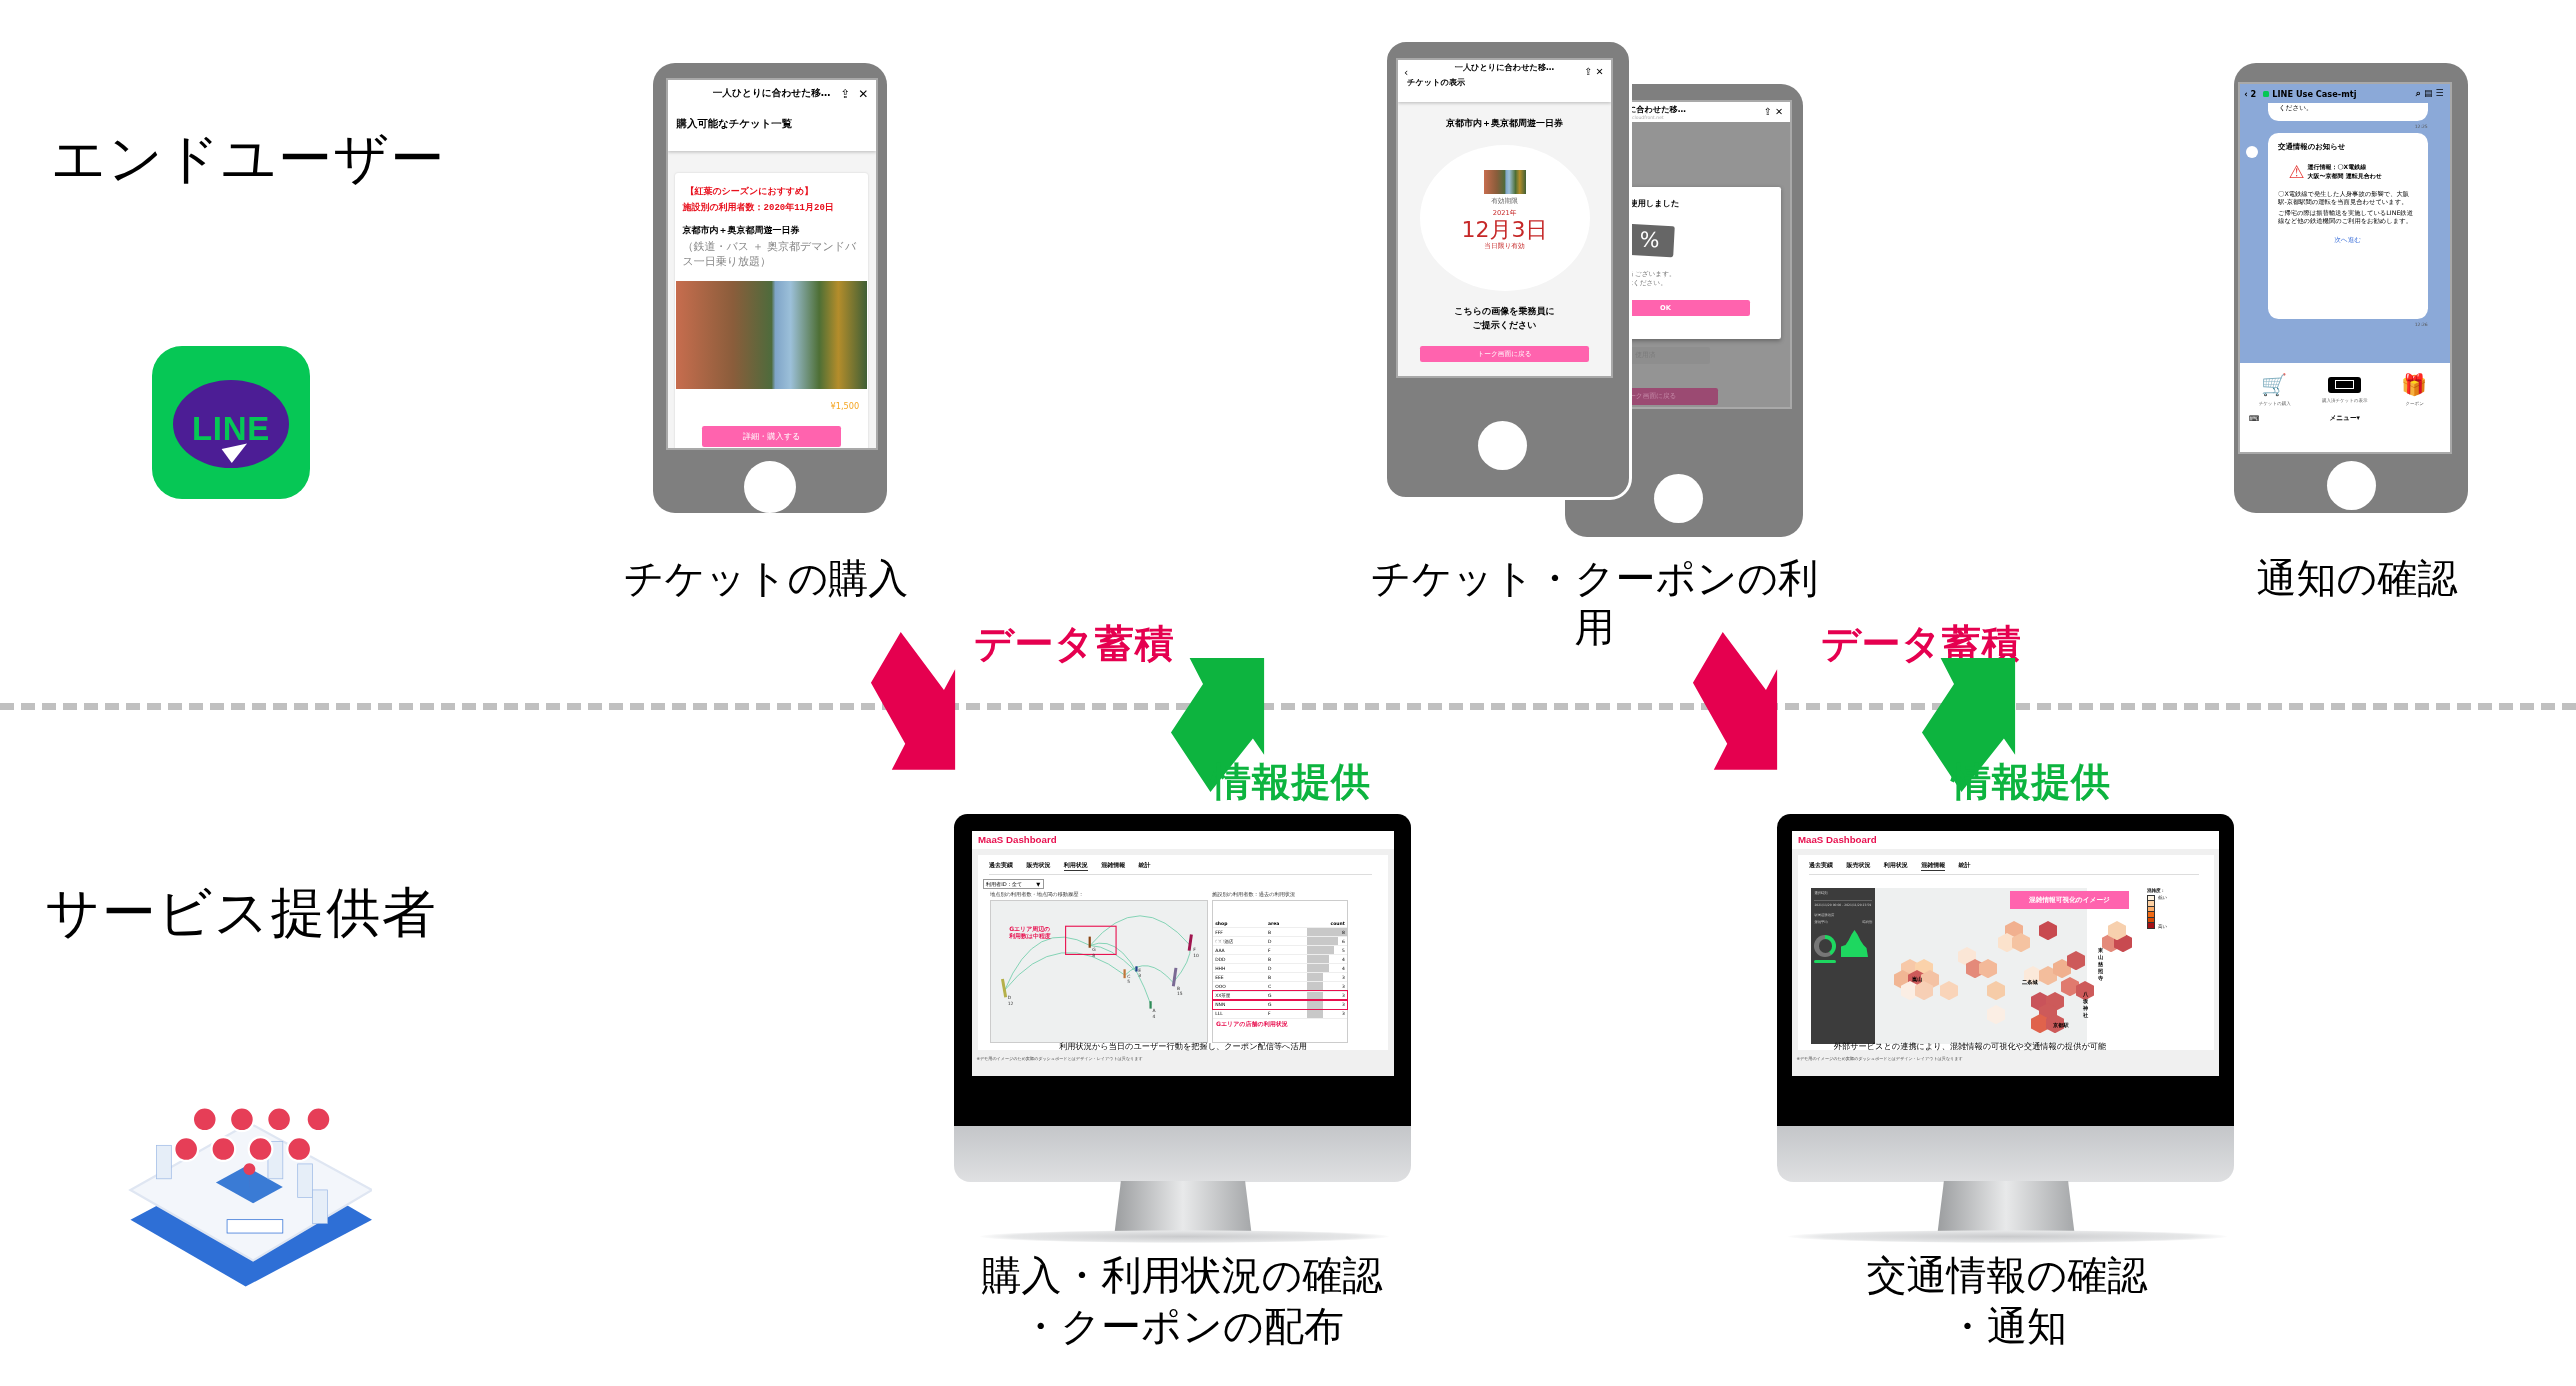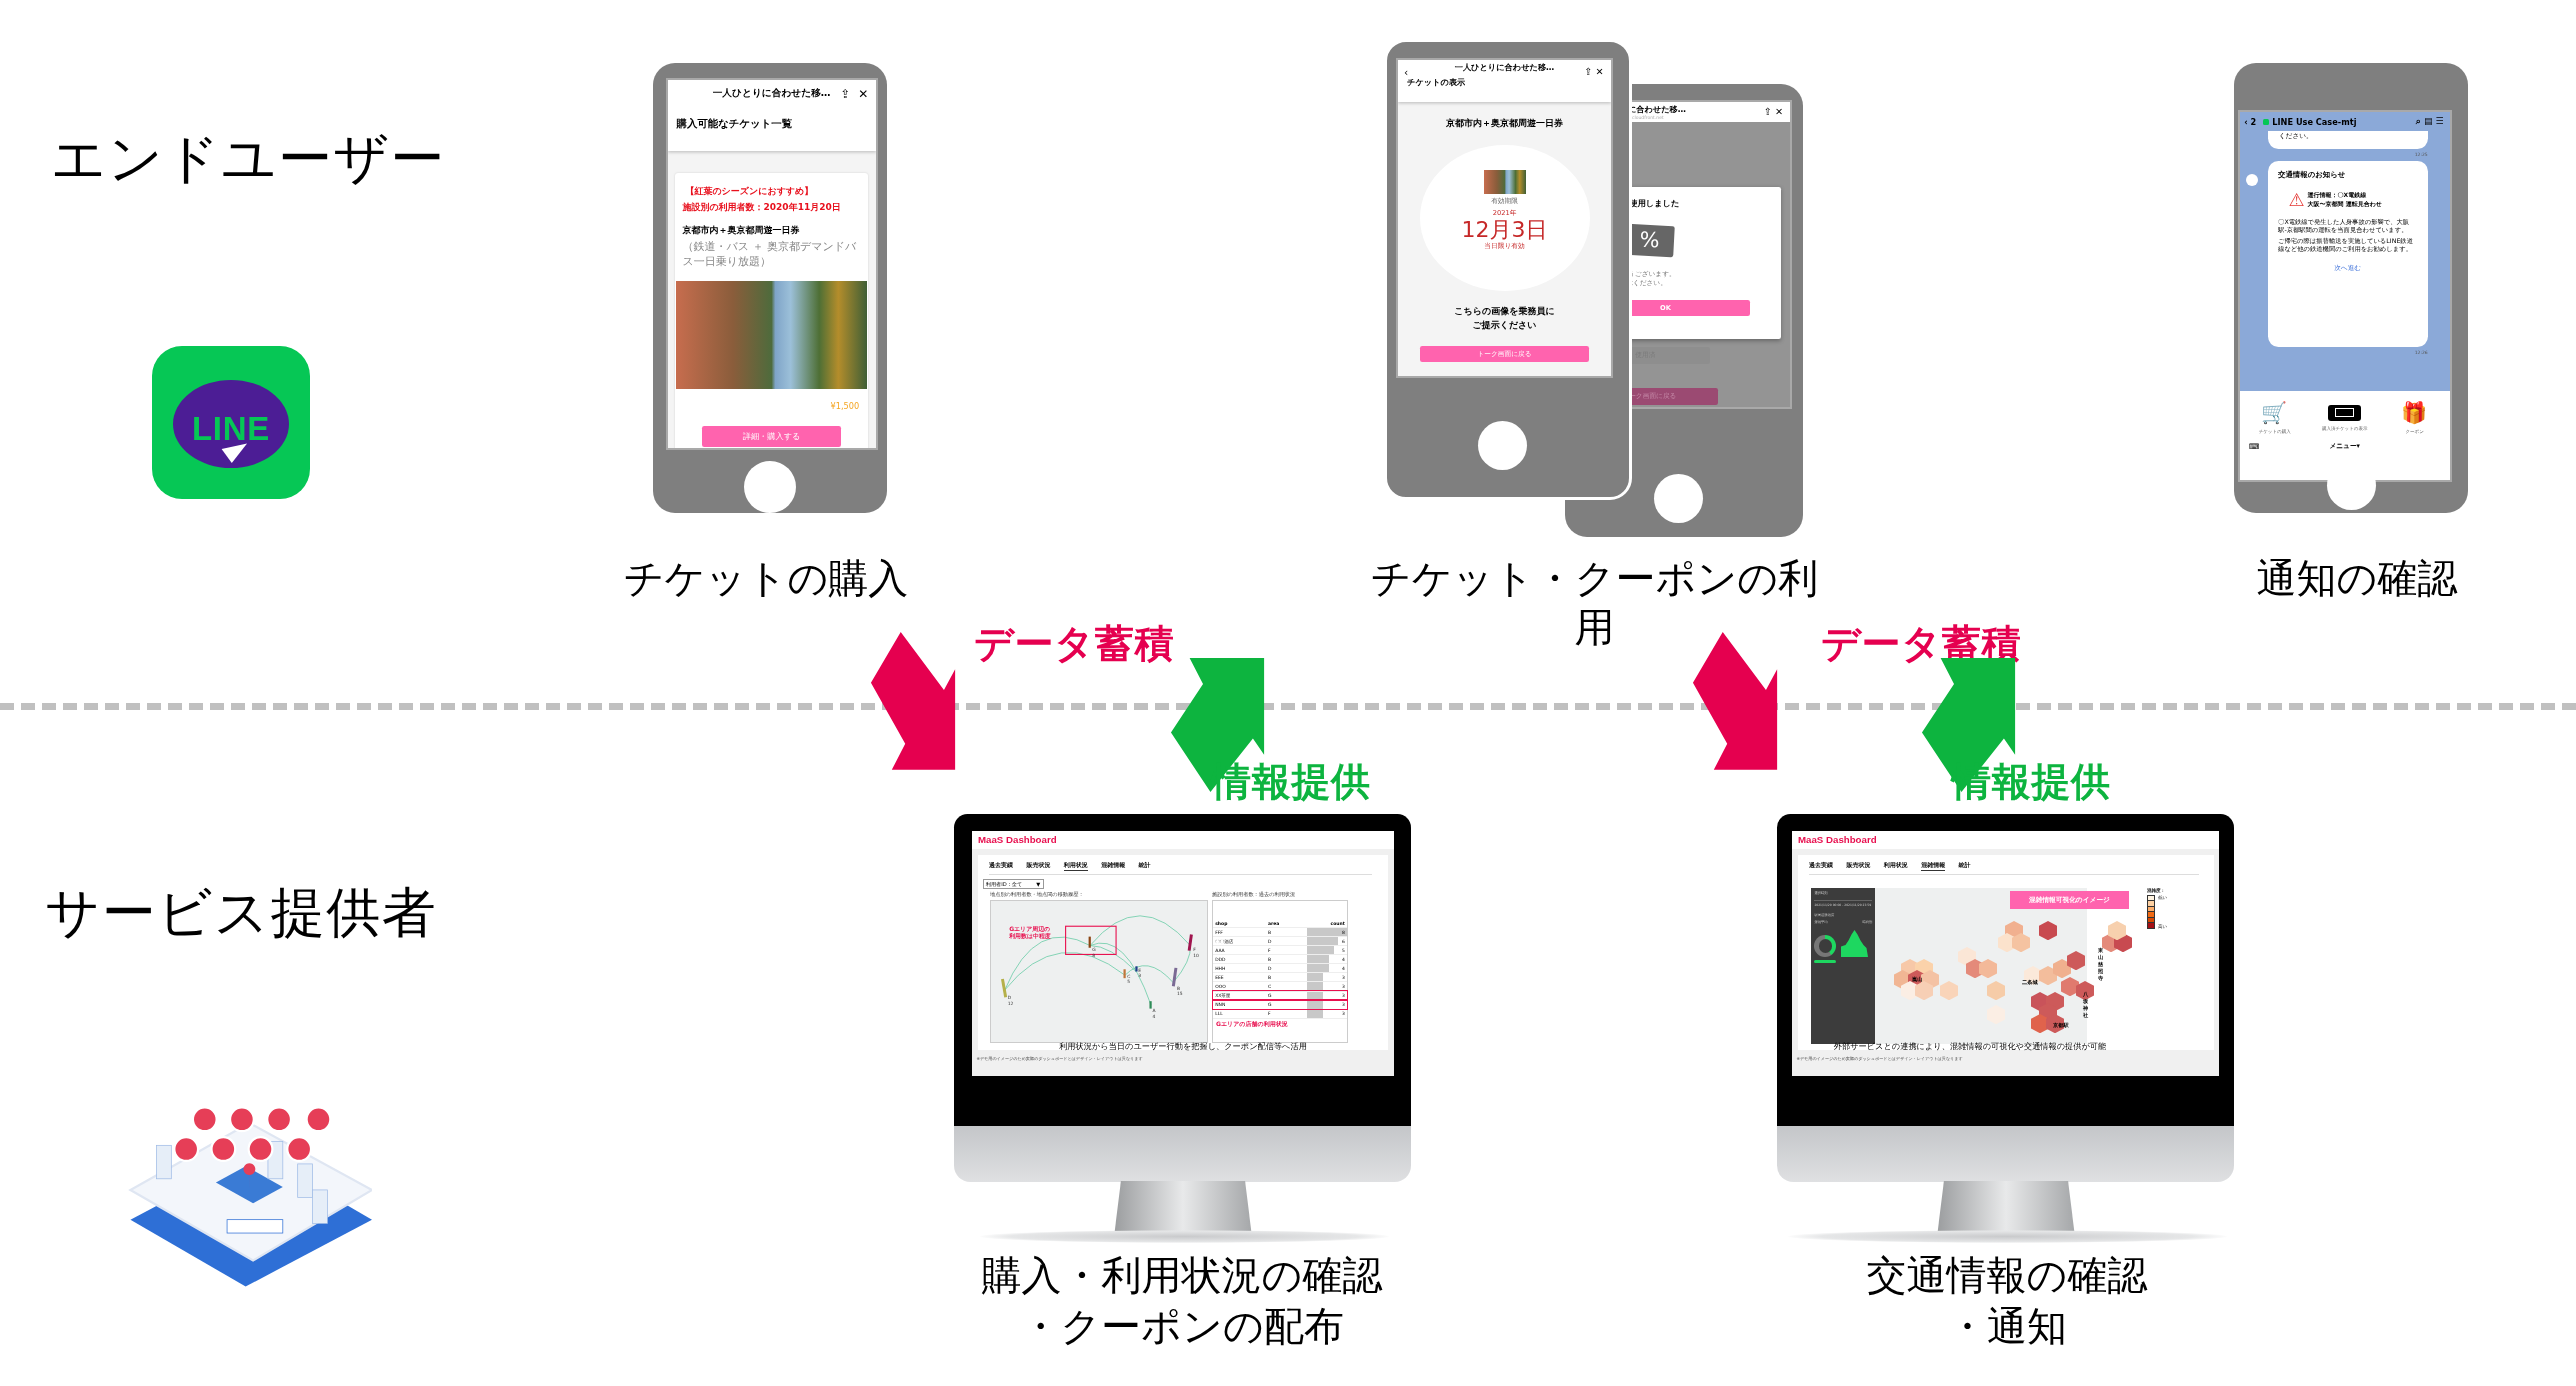--- a/index.html
+++ b/index.html
@@ -15,21 +15,21 @@
   .line-text{position:absolute;left:0;top:30px;width:116px;text-align:center;font-family:"Liberation Sans",sans-serif;font-weight:700;font-size:33px;color:#06c755;letter-spacing:0.7px;}
   
   .phone{position:absolute;background:#7f7f7f;border-radius:22px;}
   .phone .screen{position:absolute;background:#f4f4f4;overflow:hidden;border:2.2px solid #a9a9a9;}
   .phone .home{position:absolute;background:#fff;border-radius:50%;}
   .hdr{background:#fff;box-shadow:0 2.2px 3px rgba(0,0,0,.2);position:relative;}
   .hdr-title{font-size:9.7px;font-weight:700;text-align:center;padding-top:7.4px;}
   .hdr-icons{position:absolute;right:7.4px;top:7.4px;font-size:12px;}
   .hdr-page{font-size:10.4px;font-weight:700;padding:7.4px 9px;}
   .card{background:#fff;margin:7.4px 7.4px;border-radius:3px;box-shadow:0 0.7px 2.2px rgba(0,0,0,.15);padding:7.4px 0;}
-  .red{color:#e8101d;font-weight:700;}
+  .red{color:#e8101d;font-weight:700;font-family:Liberation Mono, monospace;}
   .pink-btn{background:#ff63ae;color:#fff;text-align:center;border-radius:2.2px;}
   .photo{background:linear-gradient(90deg,#c76d4e 0%,#8a5d3b 30%,#4e6b3c 50%,#7fa4c8 52%,#9cc0d9 60%,#4e6f35 75%,#b48d2b 85%,#3f5f36 100%);}
   
   .monitor{position:absolute;}
   .mon-bezel{position:absolute;left:0;top:0;background:#000;border-radius:13.4px 13.4px 0 0;}
   .mon-chin{position:absolute;background:linear-gradient(180deg,#c4c6c9,#dfe0e2);border-radius:0 0 16.4px 16.4px;}
   .mon-neck{position:absolute;background:linear-gradient(90deg,#9b9d9f,#e8e9ea 50%,#a5a7a9);clip-path:polygon(5% 0,95% 0,100% 100%,0 100%);}
   .mon-base{position:absolute;background:radial-gradient(ellipse at center,#c9cacc 0%,#e6e7e8 60%,rgba(255,255,255,0) 72%);border-radius:50%;}
   .dash{position:absolute;background:#fff;overflow:hidden;}
   .dash-title{color:#e8104f;font-weight:700;font-size:9.7px;padding:3px 6px;font-family:"Liberation Sans",sans-serif;}
@@ -145,21 +145,21 @@
     </div>
     <div style="text-align:center;font-size:9px;font-weight:700;margin-top:13.4px;">こちらの画像を乗務員に</div>
     <div style="text-align:center;font-size:9px;font-weight:700;margin-top:1.5px;">ご提示ください</div>
     <div class="pink-btn" style="margin:13.4px 22px 0;height:16.4px;line-height:16.4px;font-size:6.7px;">トーク画面に戻る</div>
   </div>
   <div class="home" style="left:91px;top:379px;width:49px;height:49px;"></div>
 </div>
 <div class="abs caption" style="left:1353px;top:554px;width:483px;">チケット・クーポンの利用</div>
 
 <div class="phone" style="left:2234px;top:63px;width:234px;height:450px;">
-  <div class="screen" style="left:3.7px;top:18.6px;width:210px;height:368px;background:#8ba9d8;margin-top:28px;">
+  <div class="screen" style="left:3.7px;top:18.6px;width:210px;height:368px;background:#8ba9d8;">
     <div style="height:19.3px;font-size:8.2px;font-weight:700;padding:5.2px 4.5px 0;box-sizing:border-box;position:relative;">
       <span>‹</span>
       <span>2</span>
       <span style="display:inline-block;width:6px;height:6px;background:#06c755;border-radius:1.5px;margin-left:4.5px;"></span>
       <span>LINE Use Case-mtj</span>
       <span style="position:absolute;right:6px;top:4.5px;font-size:9px;"><span>⌕</span>&nbsp;<span>▤</span>&nbsp;<span>☰</span></span>
     </div>
     <div style="margin:0 22px 0 28px;background:#fff;border-radius:0 0 10.4px 10.4px;font-size:6.7px;padding:1.5px 11px 7.4px;">ください。</div>
     <div style="text-align:right;font-size:4.5px;color:#555;padding:3px 22px 0;">12:25</div>
     <div style="position:absolute;left:6px;top:62px;width:12.6px;height:12.6px;background:#fff;border-radius:50%;"></div>

